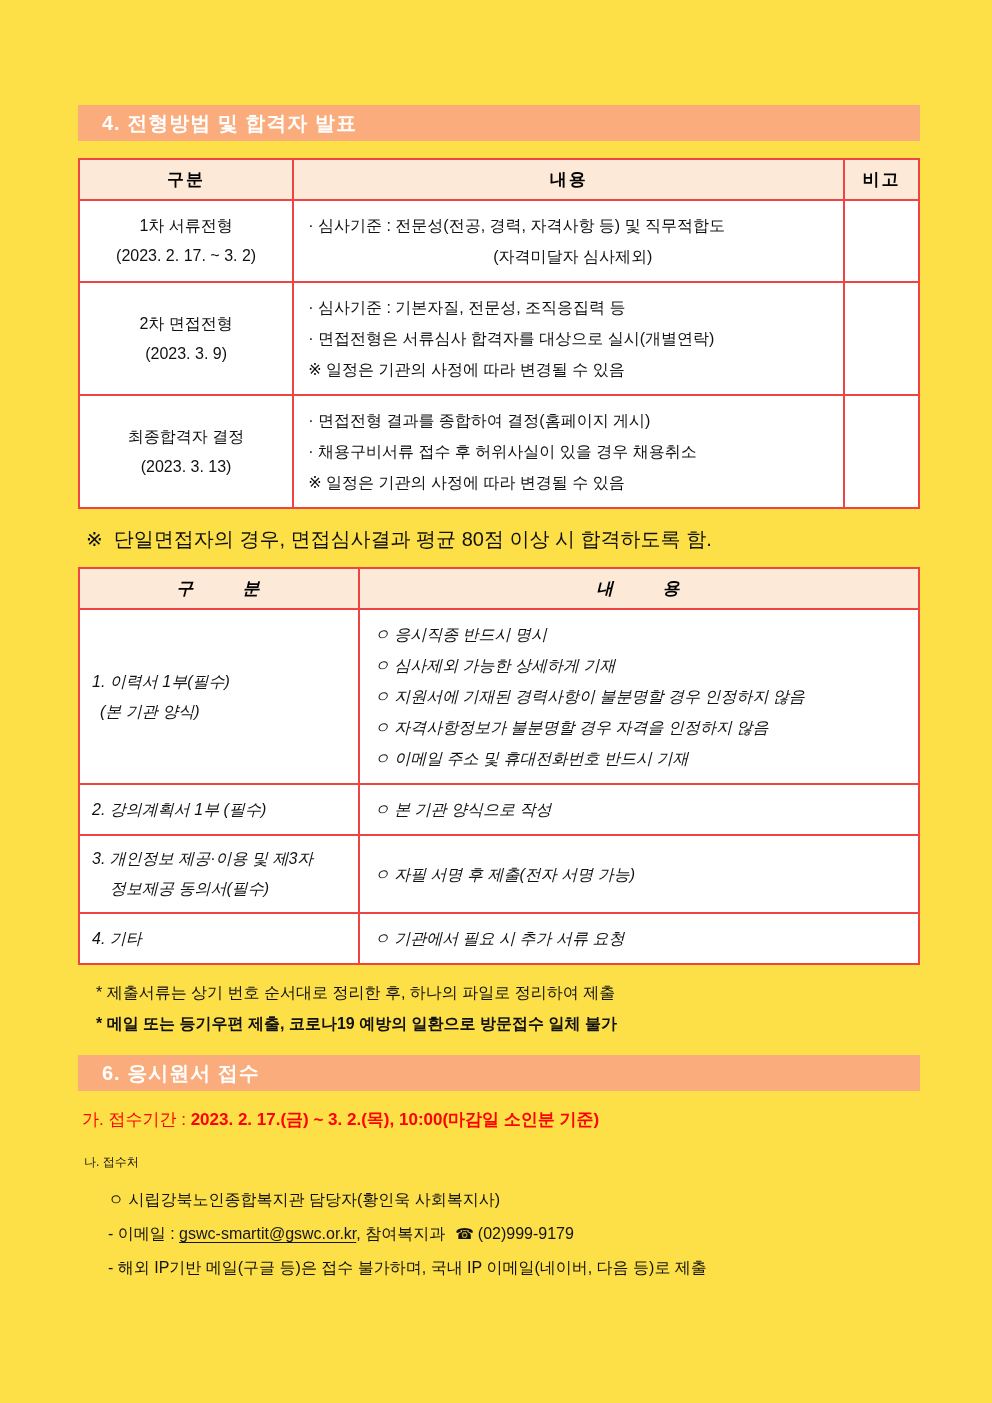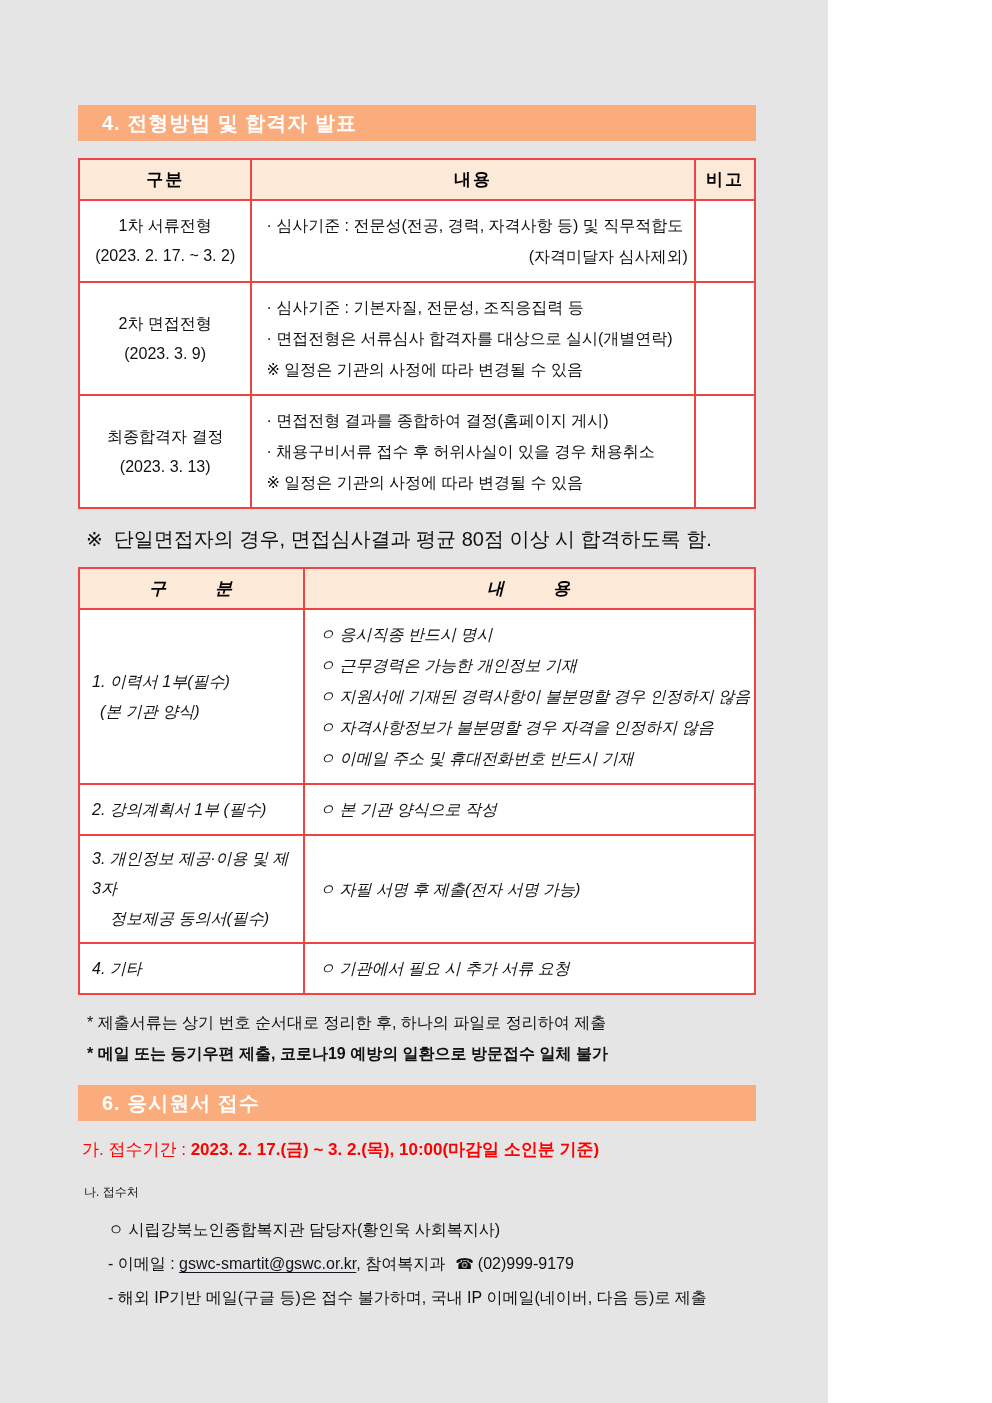--- a/index.html
+++ b/index.html
@@ -1,21 +1,21 @@
 <!DOCTYPE html>
 <html><head>
 <meta charset="utf-8">
 <style>
   html,body{margin:0;padding:0;background:#ffffff;}
   .page{
     position:relative;
-    width:828px;height:1403px;
+    width:992px;height:1403px;
     box-sizing:border-box;
     padding:105px 72px 0 78px;
-    background:#e5e5e5;
+    background:#fde047;
     font-family:"Liberation Sans","DejaVu Sans",sans-serif;
     color:#111111;
   }
   
   .band{
     background:#FAAC7C;
     color:#ffffff;
     font-weight:bold;
     font-size:20px;
     line-height:36px;
@@ -32,35 +32,35 @@
     font-size:17px;
     padding:8px 4px;
     color:#000;
     letter-spacing:2px;
   }
   td{font-size:16px;vertical-align:middle;background:#ffffff;}
   .c-gubun{text-align:center;line-height:30px;padding:10px 4px;}
   .c-gubun2{text-align:left;line-height:30px;padding:8px 6px 8px 12px;}
   .c-content{padding:9px 6px 9px 14px;line-height:31px;text-align:left;}
   .cline{white-space:nowrap;}
-  .center{text-align:right;}
+  .center{text-align:center;}
   .indent1{padding-left:8px;}
   .indent2{padding-left:18px;}
   .t1-c1{width:25.5%;}
   .t1-c2{width:65.6%;}
   .t1-c3{width:8.9%;}
   .t2-c1{width:33.3%;}
   .t2-c2{width:66.7%;}
   
   .mt-table{margin-top:17px;}
   .note-ref{margin:18px 0 0 8px;font-size:20px;line-height:24px;}
   .band-5{margin-top:26px;}
   .band-6{margin-top:16px;}
   .mt-table2{margin-top:16px;font-style:italic;}
-  .notes2{margin:12px 0 0 9px;font-size:16px;line-height:31px;}
+  .notes2{margin:12px 0 0 18px;font-size:16px;line-height:31px;}
   .bold{font-weight:bold;}
   .u{text-underline-offset:4px;text-decoration-thickness:2px;}
   .period-line{margin:16px 0 0 4px;font-size:17px;line-height:26px;color:#FF0000;}
   .period-line .val{font-weight:bold;}
   .office-label{margin:16px 0 0 6px;font-size:12px;line-height:26px;color:#111;}
   .office-items{margin:8px 0 0 30px;font-size:16px;line-height:34px;color:#111;}
   .email-link{color:#15151f;text-decoration:underline;text-underline-offset:3px;cursor:pointer;}
   .phone-icon{font-size:15px;padding:0 4px 0 10px;}
 </style>
 </head>
@@ -135,21 +135,21 @@
       <th>구&nbsp;&nbsp;&nbsp;&nbsp;&nbsp;&nbsp;&nbsp;분</th>
       <th>내&nbsp;&nbsp;&nbsp;&nbsp;&nbsp;&nbsp;&nbsp;용</th>
     </tr>
     <tr>
       <td class="c-gubun2">
         <div>1. 이력서 1부(필수)</div>
         <div class="indent1">(본 기관 양식)</div>
       </td>
       <td class="c-content">
         <div class="cline">ㅇ 응시직종 반드시 명시</div>
-        <div class="cline">ㅇ 근무경력은 가능한 개인정보 기재</div>
+        <div class="cline">ㅇ 심사제외 가능한 상세하게 기재</div>
         <div class="cline">ㅇ 지원서에 기재된 경력사항이 불분명할 경우 인정하지 않음</div>
         <div class="cline">ㅇ 자격사항정보가 불분명할 경우 자격을 인정하지 않음</div>
         <div class="cline">ㅇ 이메일 주소 및 휴대전화번호 반드시 기재</div>
       </td>
     </tr>
     <tr>
       <td class="c-gubun2">
         <div>2. 강의계획서 1부 (필수)</div>
       </td>
       <td class="c-content">

